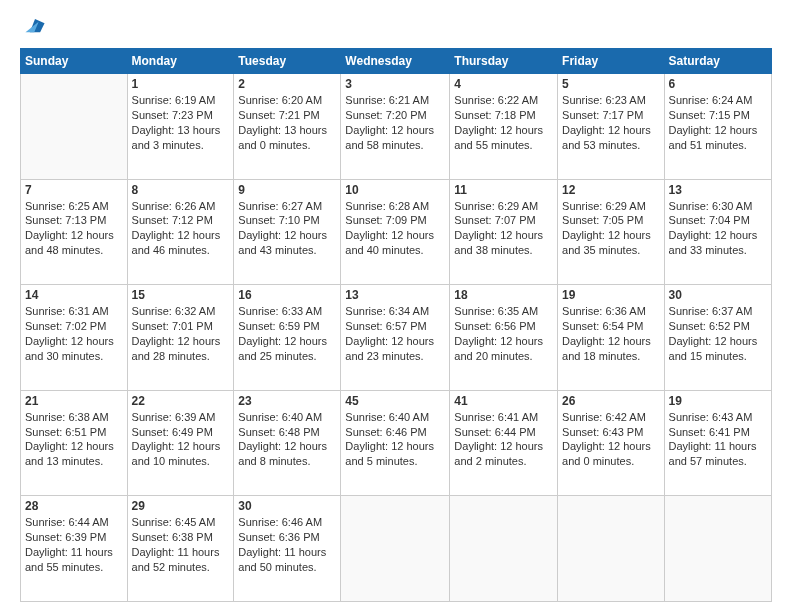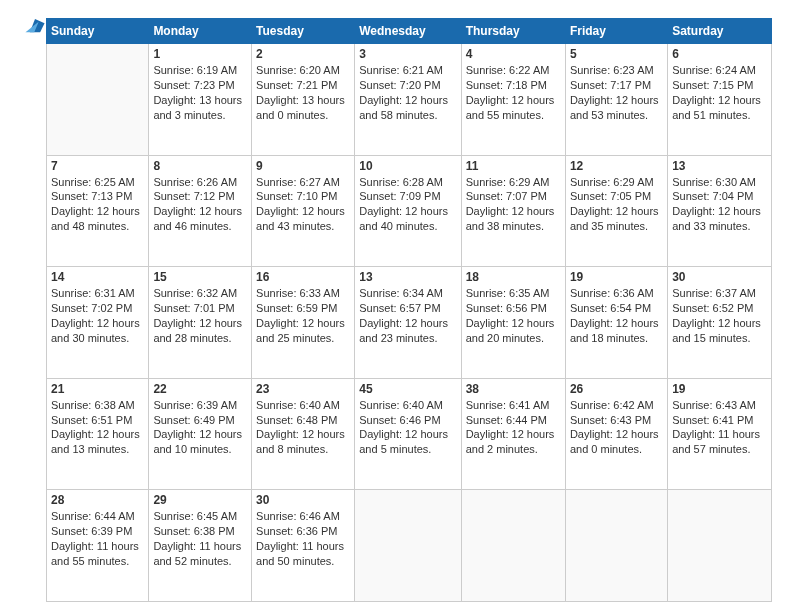--- a/index.html
+++ b/index.html
@@ -8,20 +8,21 @@
       background: #fff;
       width: 792px;
       height: 612px;
       overflow: hidden;
     }
     .page {
       width: 792px;
       height: 612px;
       padding: 18px 20px 10px 20px;
       display: flex;
+      flex-direction: column;
     }
     .header {
       display: flex;
       justify-content: space-between;
       align-items: flex-start;
       margin-bottom: 10px;
     }
     .logo {
       display: flex;
       align-items: center;
@@ -228,21 +229,21 @@
           </td>
           <td>
             <div class="day-num">23</div>
             <div class="day-info">Sunrise: 6:40 AM<br>Sunset: 6:48 PM<br>Daylight: 12 hours and 8 minutes.</div>
           </td>
           <td>
             <div class="day-num">45</div>
             <div class="day-info">Sunrise: 6:40 AM<br>Sunset: 6:46 PM<br>Daylight: 12 hours and 5 minutes.</div>
           </td>
           <td>
-            <div class="day-num">38</div>
+            <div class="day-num">41</div>
             <div class="day-info">Sunrise: 6:41 AM<br>Sunset: 6:44 PM<br>Daylight: 12 hours and 2 minutes.</div>
           </td>
           <td>
             <div class="day-num">26</div>
             <div class="day-info">Sunrise: 6:42 AM<br>Sunset: 6:43 PM<br>Daylight: 12 hours and 0 minutes.</div>
           </td>
           <td>
             <div class="day-num">19</div>
             <div class="day-info">Sunrise: 6:43 AM<br>Sunset: 6:41 PM<br>Daylight: 11 hours and 57 minutes.</div>
           </td>

